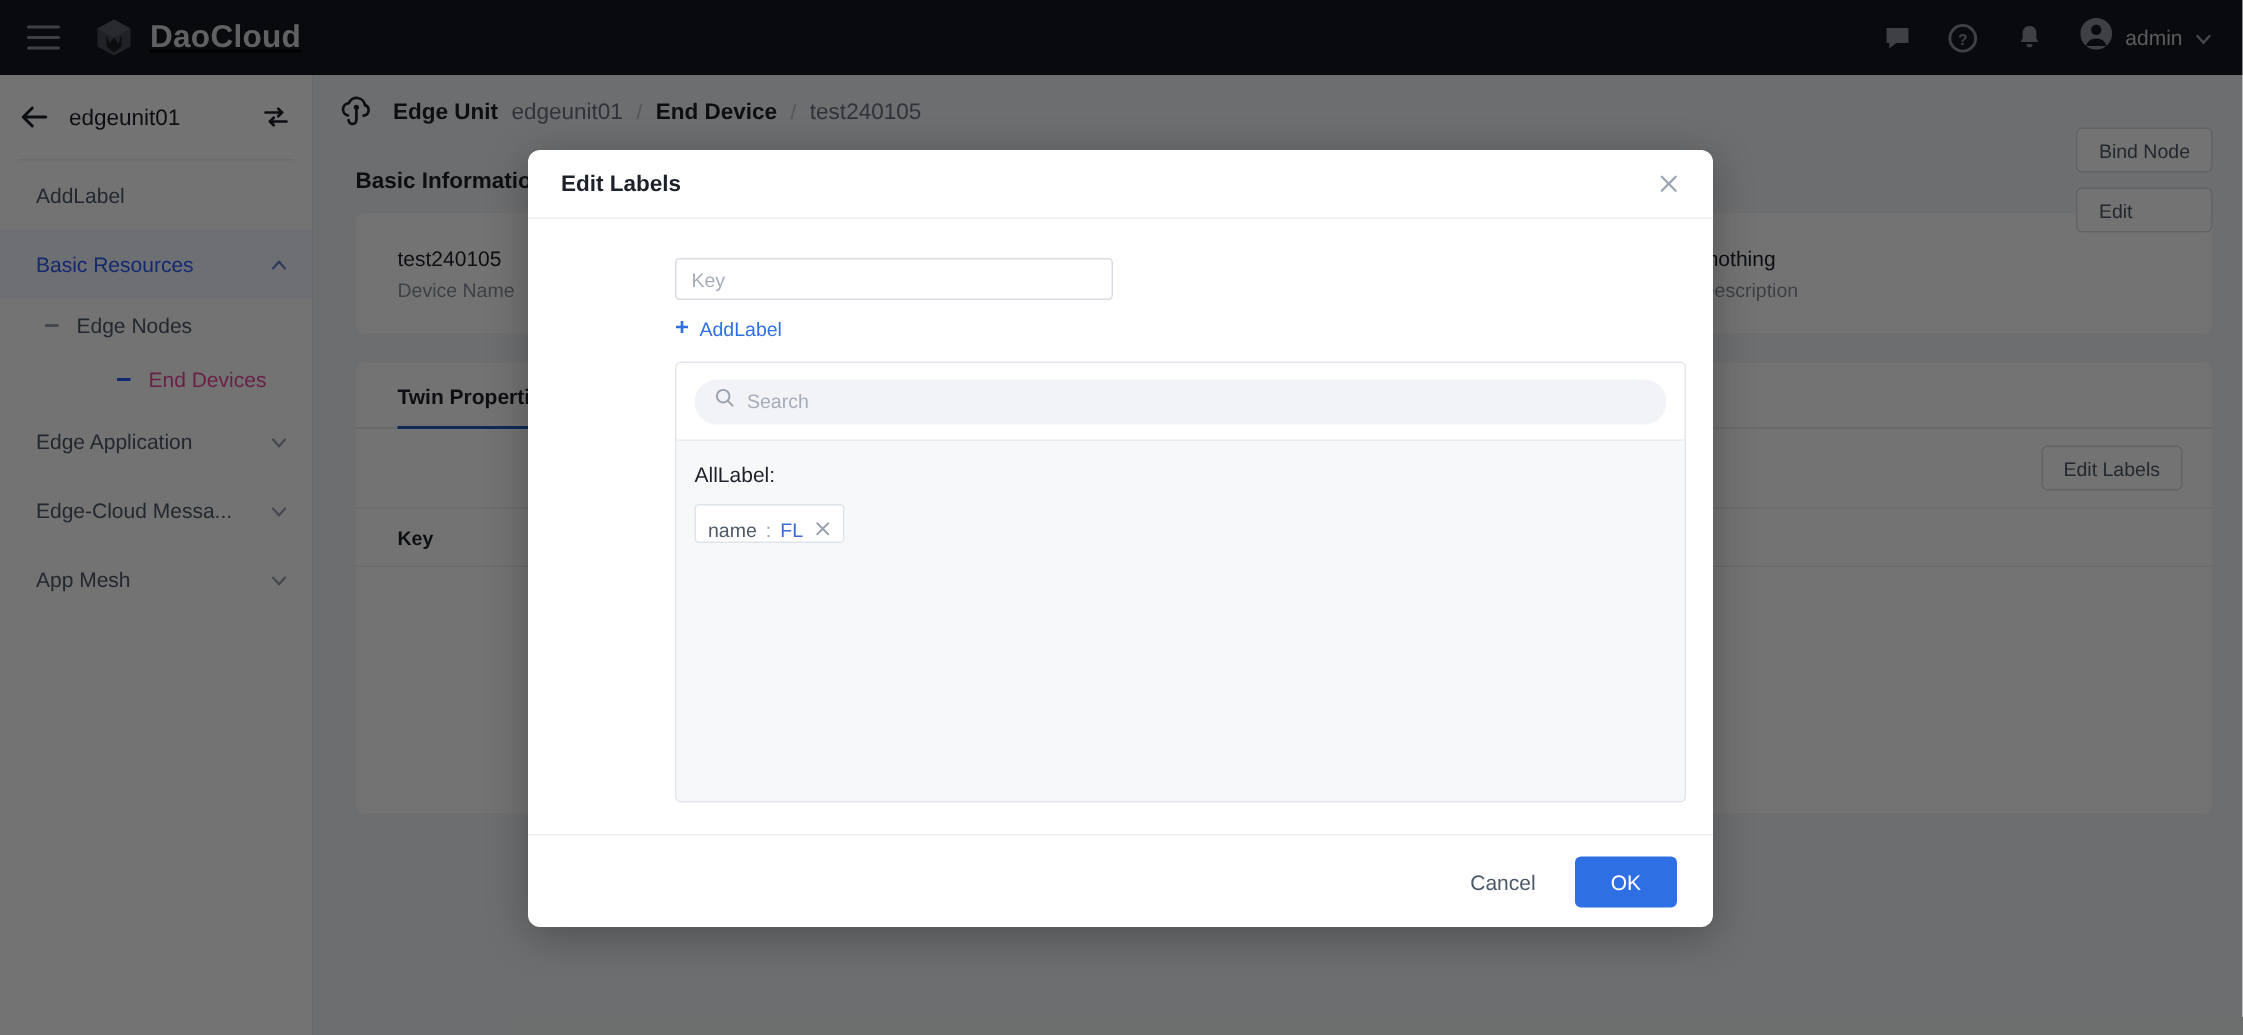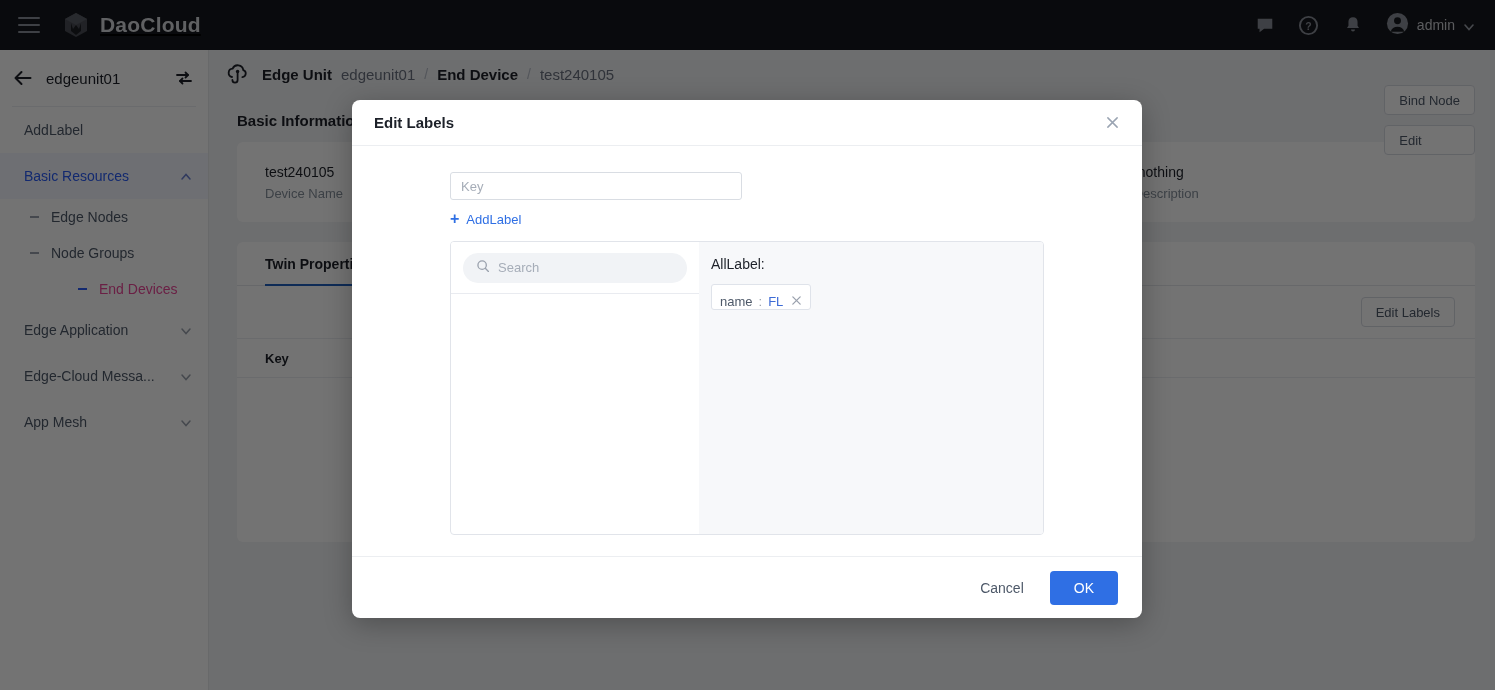--- a/index.html
+++ b/index.html
@@ -112,22 +112,22 @@
     font-size: 13px; color: #1d2129; padding: 0 10px; background: #fff;
     font-family: "Liberation Sans", sans-serif;
   }
   .kv-input::placeholder { color: #a6adb8; }
   .kv-key { width: 292px; }
   .kv-val { width: 292px; }
   .add-label { display: flex; align-items: center; gap: 7px; margin-top: 11px;
     font-size: 13px; color: #2f6fe4; cursor: pointer; width: max-content; }
   .plus { font-size: 16px; line-height: 1; font-weight: bold; }
 
-  .list-box { margin-top: 14px; width: 594px; height: 294px;
-    border: 1px solid #e1e4ea; border-radius: 4px; display: flex; overflow: hidden; }
+  .list-box { margin-top: 14px; width: 674px; height: 294px;
+    border: 1px solid #e1e4ea; border-radius: 4px; display: flex; flex-direction: column; overflow: hidden; }
   .search-wrap { height: 52px; display: flex; align-items: center; padding: 0 12px;
     background: #fff; border-bottom: 1px solid #e9ebf0; }
   .search-pill { flex: 1; height: 30px; background: #f1f3f6; border-radius: 15px;
     display: flex; align-items: center; gap: 8px; padding: 0 13px; }
   .search-input { border: 0; outline: 0; background: transparent; flex: 1;
     font-size: 13px; color: #1d2129; font-family: "Liberation Sans", sans-serif; }
   .search-input::placeholder { color: #a6adb8; }
   .list-body { flex: 1; background: #f7f8fa; padding: 14px 12px; }
   .all-label { font-size: 14px; color: #1d2129; margin-bottom: 12px; }
   .tags { display: flex; flex-wrap: wrap; gap: 8px; }
@@ -229,24 +229,20 @@
       <span class="caret">
         <svg viewBox="0 0 12 12" width="12" height="12">
           <path d="M2 8 L6 3.5 L10 8" fill="none" stroke="#6b7fd0" stroke-width="1.5" stroke-linecap="round"></path>
         </svg>
       </span>
     </div>
 
     <div class="sb-sub">
       <span class="dash"></span>
       <span>Edge Nodes</span>
-    </div>
-    <div class="sb-sub">
-      <span class="dash"></span>
-      <span>Node Groups</span>
     </div>
     <div class="sb-sub selected">
       <span class="dash"></span>
       <span>End Devices</span>
     </div>
 
     <div class="sb-item">
       <span>Edge Application</span>
       <span class="caret">
         <svg viewBox="0 0 12 12" width="12" height="12">

